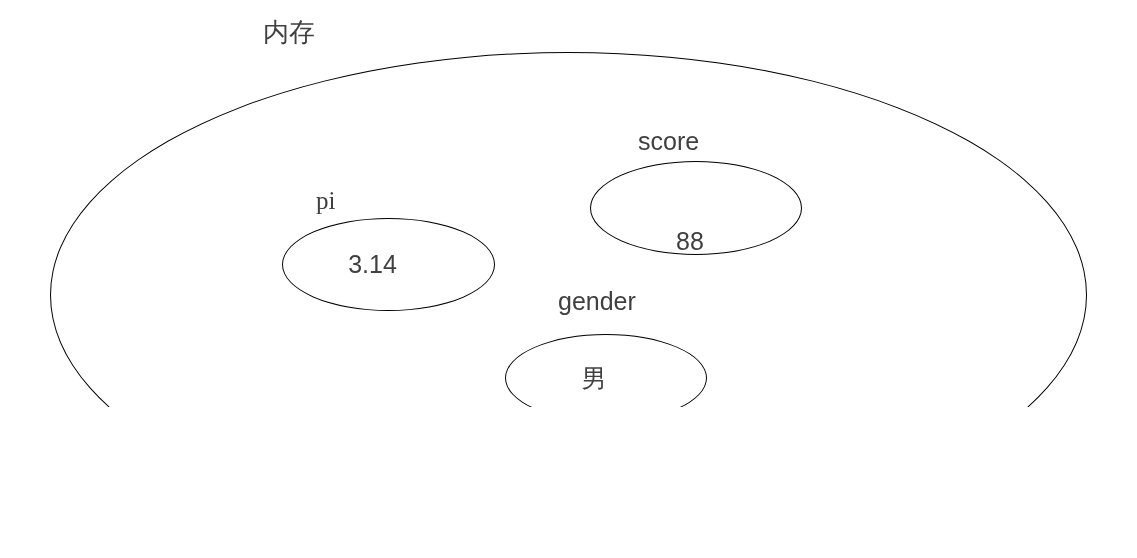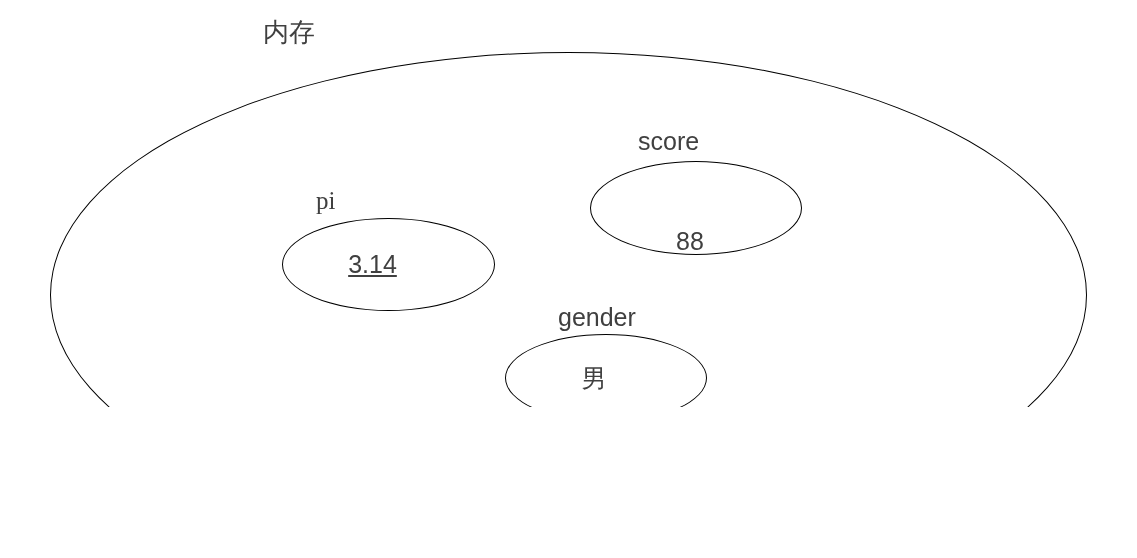--- a/index.html
+++ b/index.html
@@ -68,27 +68,27 @@
     left: 316px;
     top: 187px;
     font-family: Liberation Serif, serif;
   }
   .label-score {
     left: 638px;
     top: 128px;
   }
   .label-gender {
     left: 558px;
-    top: 304px;
+    top: 288px;
   }
   .value {
     font-size: 25px;
     line-height: 1;
   }
-  .value-pi { transform: translateX(-16px); text-decoration: underline; }
+  .value-pi { transform: translateX(-16px); }
   .value-score { transform: translateX(-6px); }
   .value-gender { transform: translateX(-12px); }
 </style>
 </head>
 <body>
 
 <div class="canvas">
 
   <div class="label label-title">内存</div>
 

